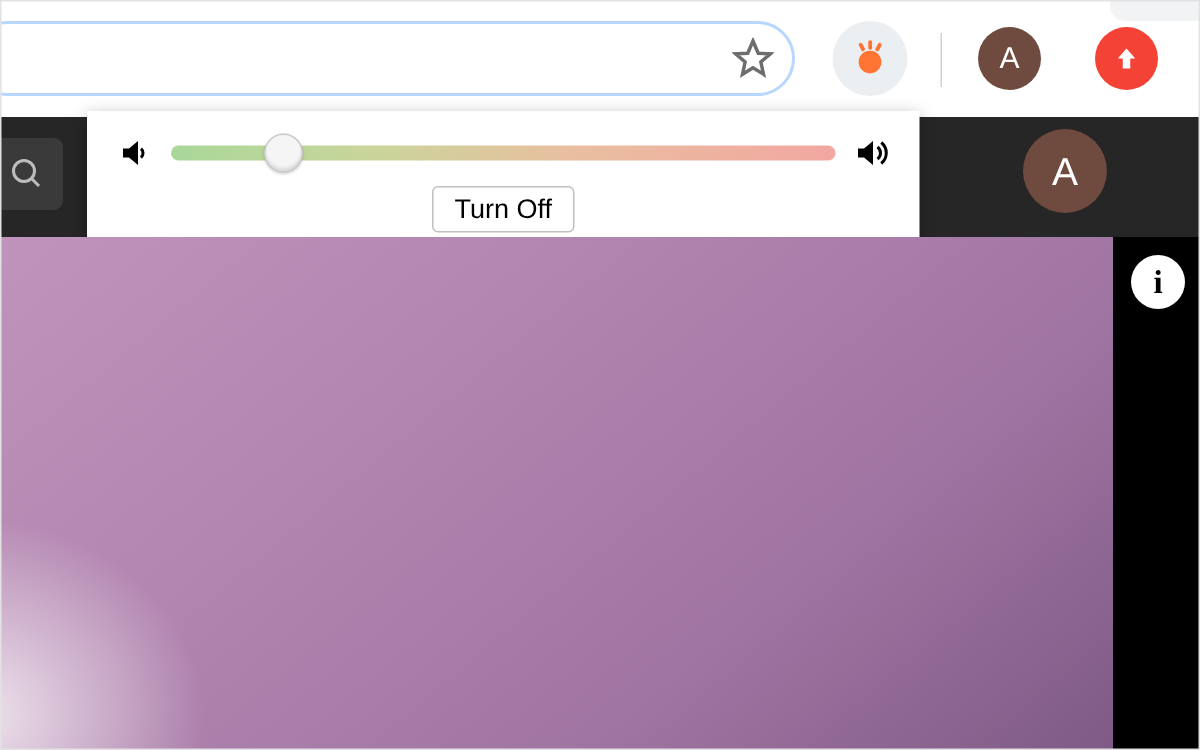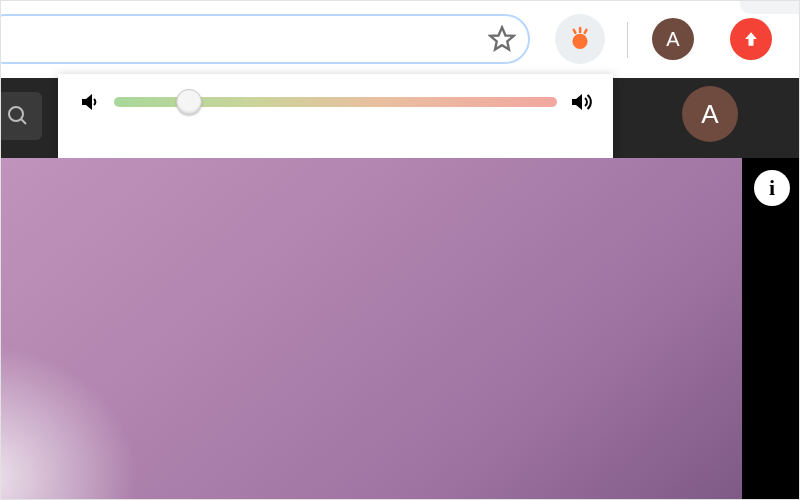--- a/index.html
+++ b/index.html
@@ -94,20 +94,21 @@
         </svg>
       <div class="track">
         <div class="thumb" id="thumb" style="left: 17%;"></div>
       </div>
       <svg class="spk" viewBox="0 0 24 24">
           <path d="M3 9v6h4l6 5V4l-6 5H3z" fill="#000"></path>
           <path d="M16 8a5 5 0 010 8" fill="none" stroke="#000" stroke-width="2"></path>
           <path d="M18.5 5a9 9 0 010 14" fill="none" stroke="#000" stroke-width="2"></path>
         </svg>
     </div>
+    <button class="turnoff">Turn Off</button>
   </div>
 
   <div class="content">
     <div class="video"></div>
     <div class="sidebar"></div>
     <div class="info-btn">i</div>
   </div>
 
   <div class="frame"></div>
 </div>

